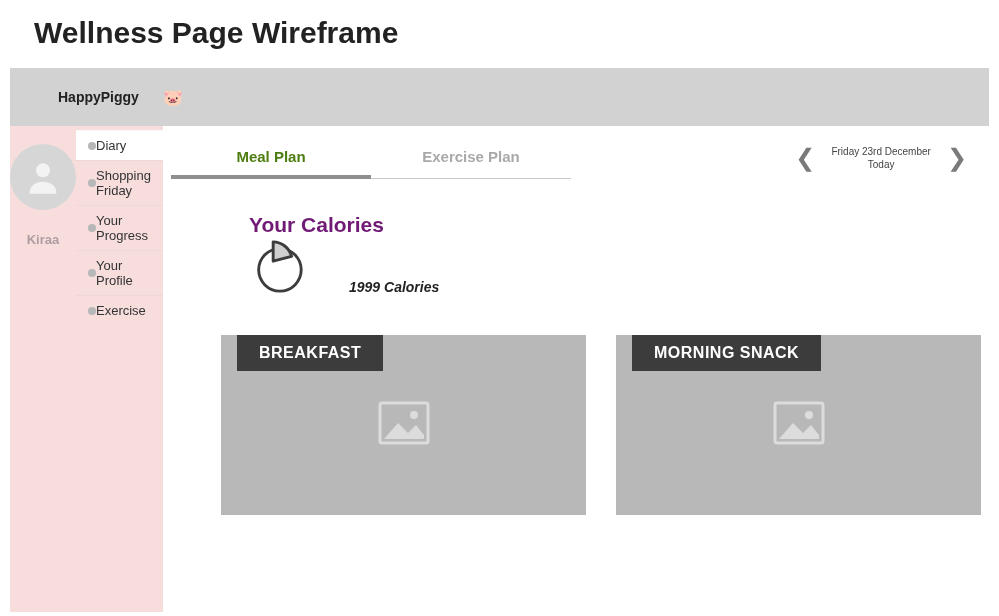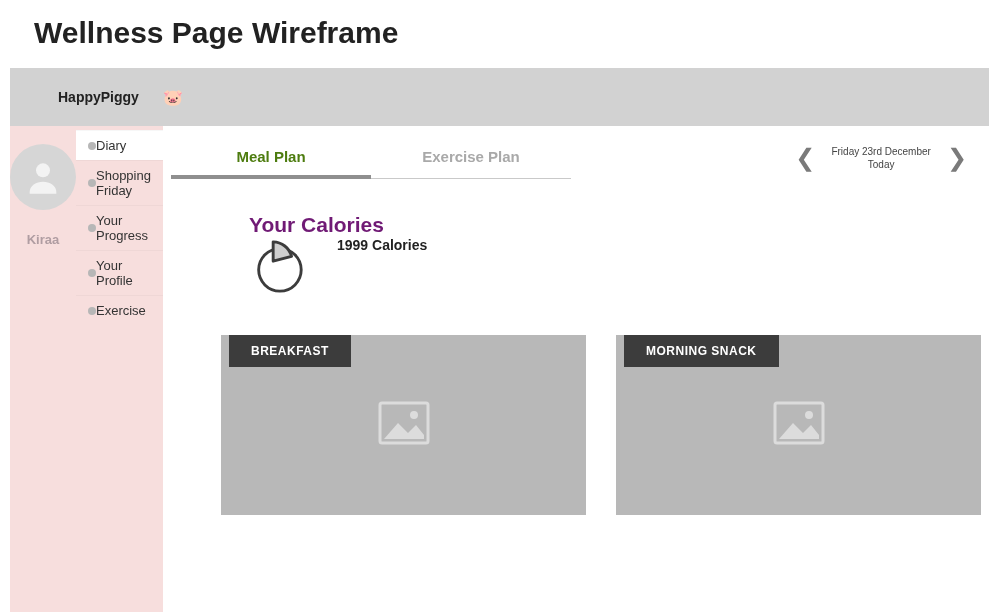--- a/index.html
+++ b/index.html
@@ -125,22 +125,23 @@
     margin: 34px 0 0 78px;
   }
   .calories-title {
     font-size: 21px;
     font-weight: 700;
     color: #701a75;
     margin-bottom: 0;
   }
   .calories-row {
     display: flex;
-    align-items: flex-start;
-    gap: 30px;
+    align-items: flex-end;
+    gap: 42px;
+    font-style: italic;
   }
   .pie-wrap { width: 58px; height: 58px; position: relative; }
   .calories-value {
     font-size: 14px;
     font-weight: 700;
     color: #222;
   }
   .meals {
     display: flex;
     gap: 30px;
@@ -151,24 +152,24 @@
     position: relative;
     width: 365px;
     height: 180px;
     background: #b8b8b8;
     display: flex;
     align-items: center;
     justify-content: center;
   }
   .meal-label {
     position: absolute;
-    top: 0; left: 8px;
+    top: 0; left: 16px;
     background: #3c3c3c;
     color: #fff;
-    font-size: 12px;
+    font-size: 16px;
     font-weight: 700;
     padding: 9px 22px;
     letter-spacing: 0.5px;
   }
   .img-placeholder svg { width: 52px; height: 44px; }
 </style>
 </head>
 <body>
 
 <h1 class="page-title">Wellness Page Wireframe</h1>

